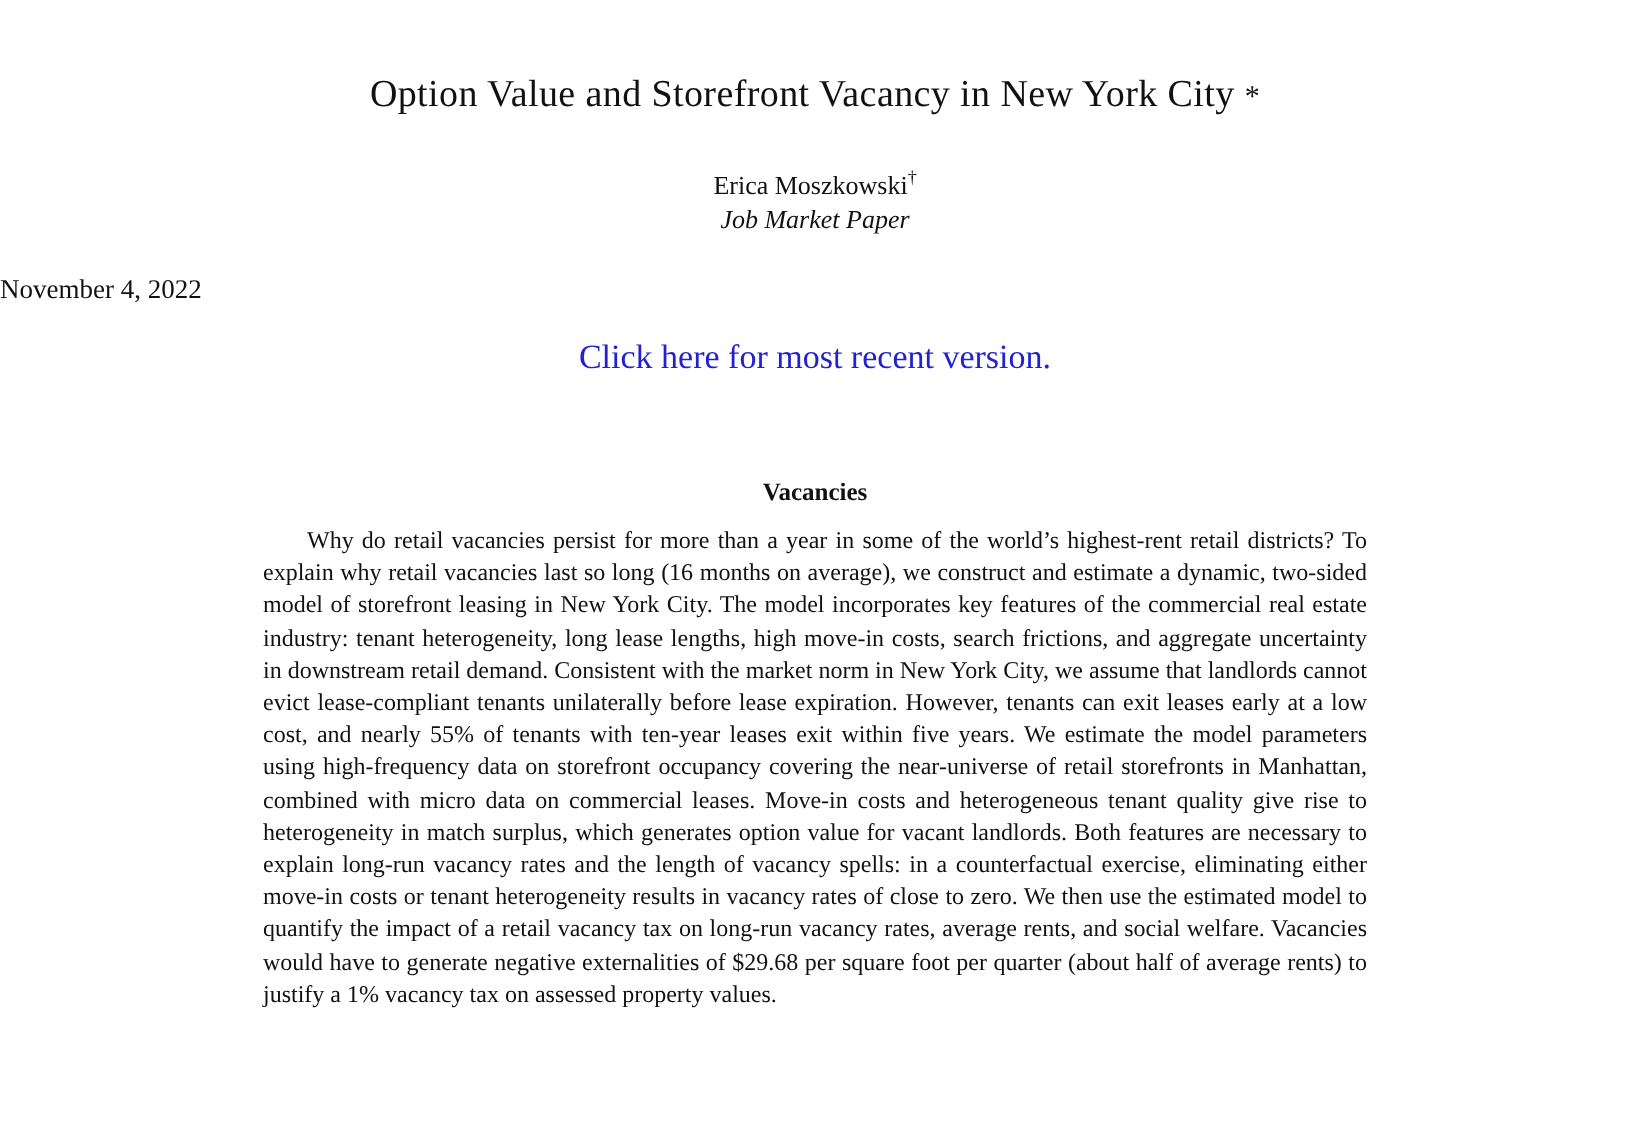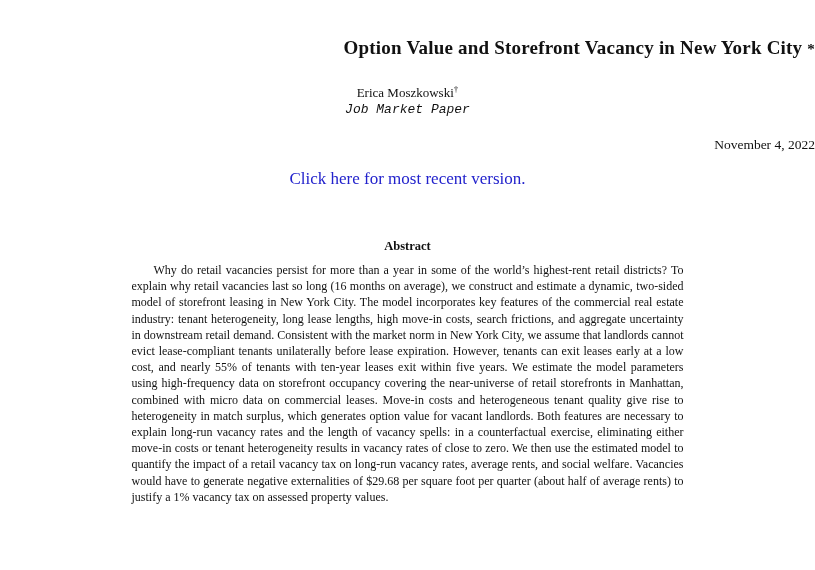--- a/index.html
+++ b/index.html
@@ -13,24 +13,24 @@
   }
   .page {
     position: relative;
     width: 815px;
     height: 570px;
     background: #ffffff;
     overflow: hidden;
   }
   .title {
     padding-top: 37px;
-    text-align: right;
+    text-align: center;
     font-size: 19px;
     line-height: 22px;
-    font-weight: bold;
+    font-weight: normal;
     letter-spacing: 0.2px;
   }
   .title .footnote-mark {
     font-size: 15px;
     margin-left: 5px;
   }
   .authors-row {
     display: flex;
     justify-content: center;
     gap: 46px;
@@ -40,28 +40,26 @@
     text-align: center;
     font-size: 13px;
     line-height: 17px;
   }
   .author sup {
     font-size: 9px;
     line-height: 0;
   }
   .author-subtitle {
     font-style: italic;
-    font-family: Liberation Mono, monospace;
   }
   .date {
     margin-top: 18px;
-    text-align: right;
+    text-align: left;
     font-size: 13.5px;
     line-height: 17px;
-    padding-left: 36px;
   }
   .link-row {
     margin-top: 17px;
     text-align: center;
     font-size: 17px;
     line-height: 17px;
   }
   .version-link {
     color: #2222cc;
     text-decoration: none;
@@ -96,17 +94,17 @@
       <div class="author-subtitle">Job Market Paper</div>
     </div>
   </div>
 
   <div class="date">November 4, 2022</div>
 
   <div class="link-row">
     <a class="version-link">Click here for most recent version.</a>
   </div>
 
-  <div class="abstract-heading">Abstract</div>
+  <div class="abstract-heading">Vacancies</div>
 
   <p class="abstract-body">Why do retail vacancies persist for more than a year in some of the world’s highest-rent retail districts? To explain why retail vacancies last so long (16 months on average), we construct and estimate a dynamic, two-sided model of storefront leasing in New York City. The model incorporates key features of the commercial real estate industry: tenant heterogeneity, long lease lengths, high move-in costs, search frictions, and aggregate uncertainty in downstream retail demand. Consistent with the market norm in New York City, we assume that landlords cannot evict lease-compliant tenants unilaterally before lease expiration. However, tenants can exit leases early at a low cost, and nearly 55% of tenants with ten-year leases exit within five years. We estimate the model parameters using high-frequency data on storefront occupancy covering the near-universe of retail storefronts in Manhattan, combined with micro data on commercial leases. Move-in costs and heterogeneous tenant quality give rise to heterogeneity in match surplus, which generates option value for vacant landlords. Both features are necessary to explain long-run vacancy rates and the length of vacancy spells: in a counterfactual exercise, eliminating either move-in costs or tenant heterogeneity results in vacancy rates of close to zero. We then use the estimated model to quantify the impact of a retail vacancy tax on long-run vacancy rates, average rents, and social welfare. Vacancies would have to generate negative externalities of $29.68 per square foot per quarter (about half of average rents) to justify a 1% vacancy tax on assessed property values.</p>
 
 </div>
 
 </body></html>

